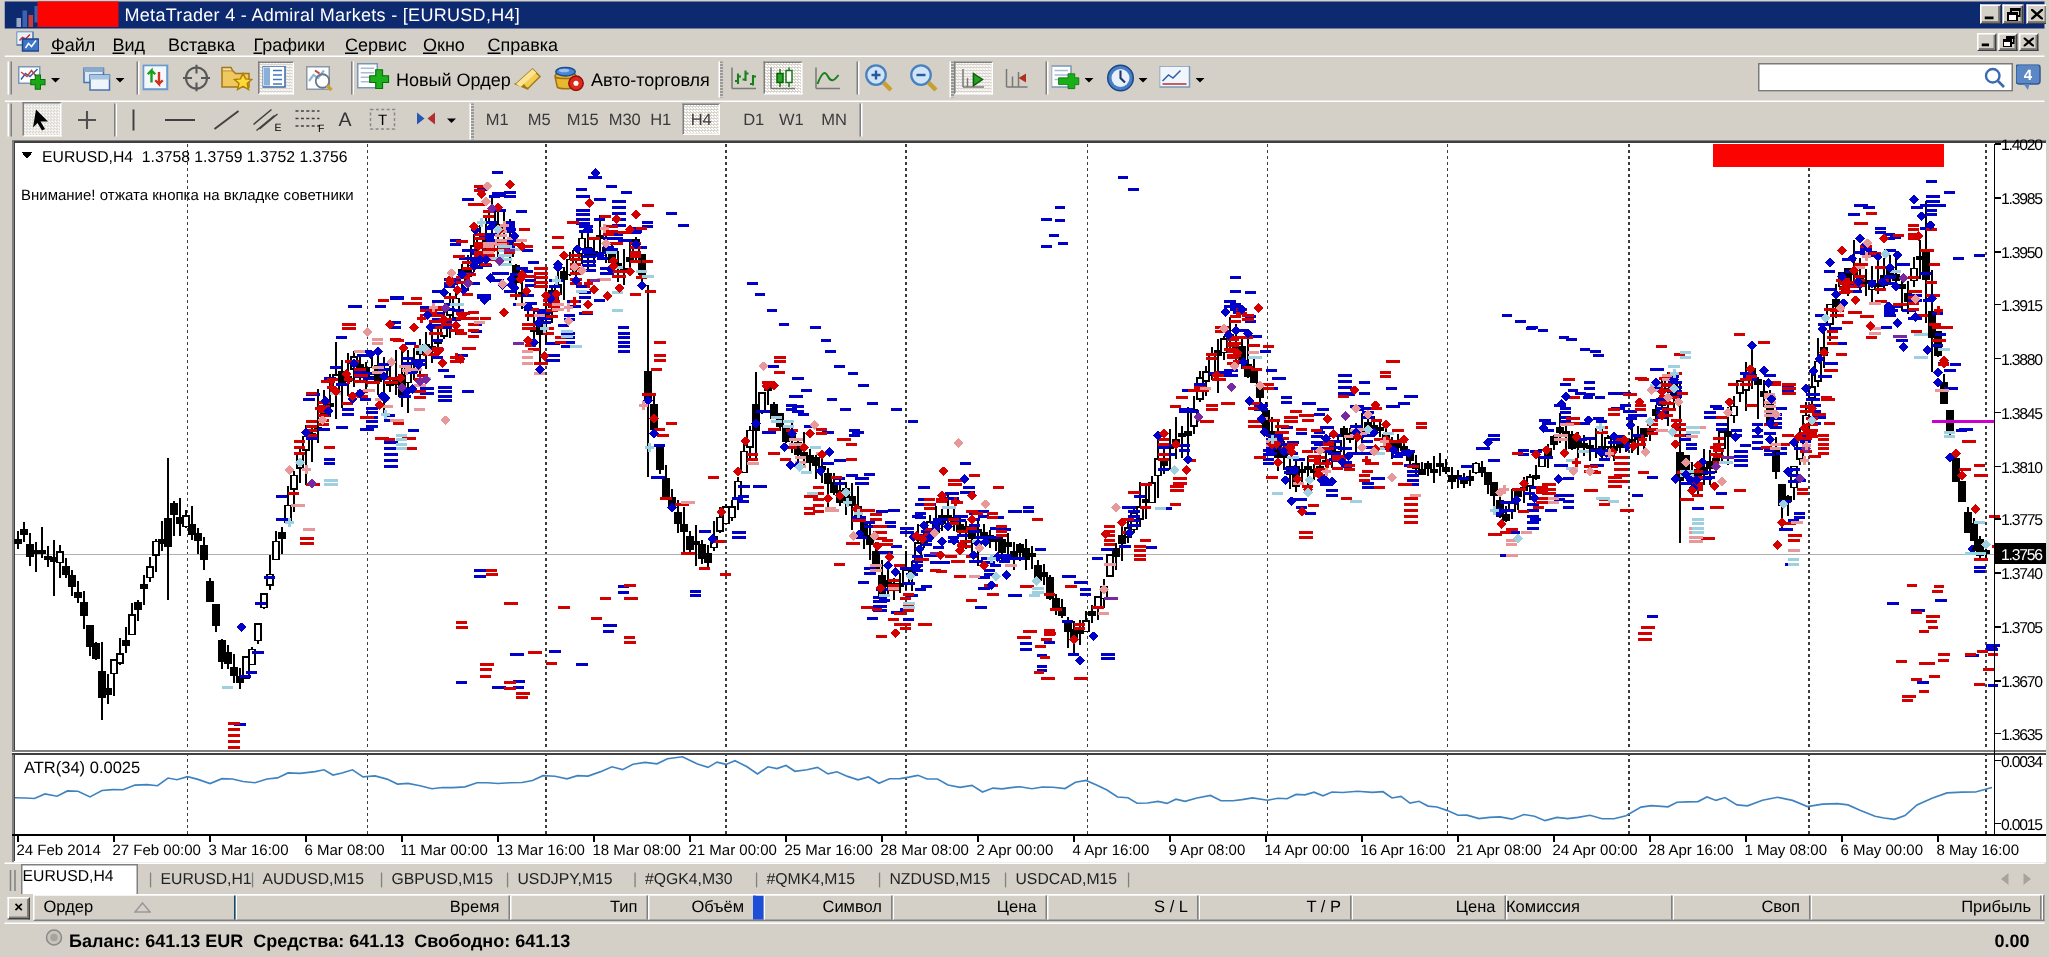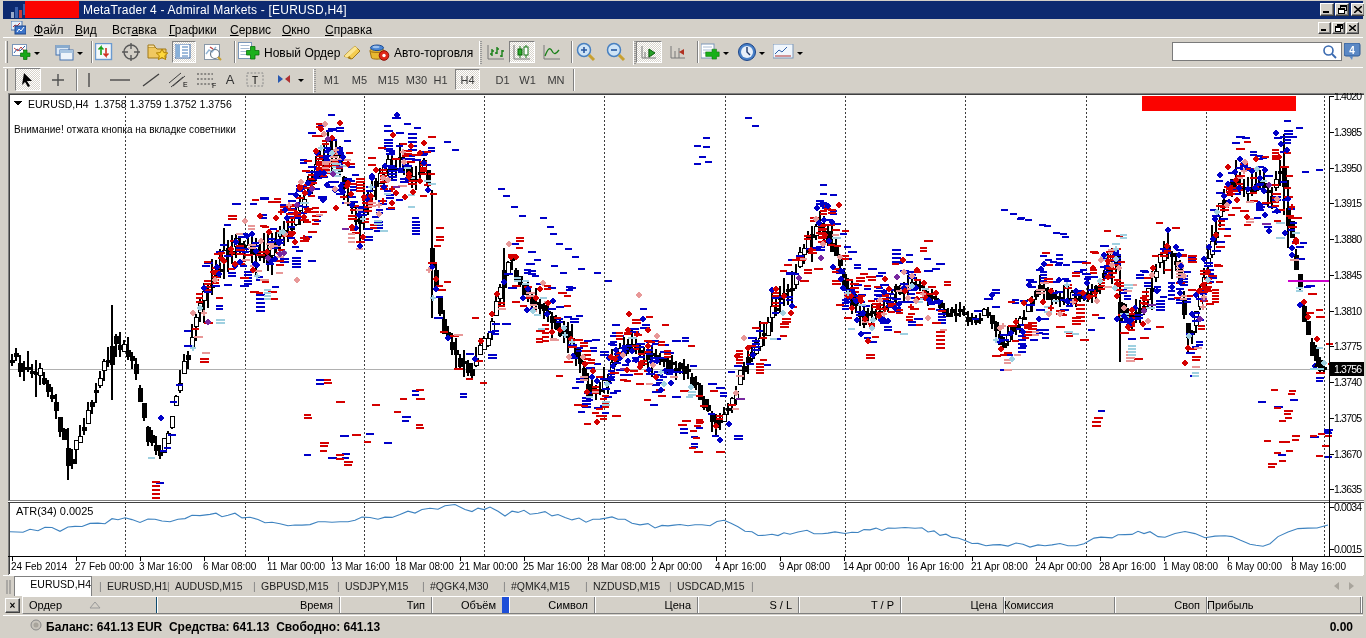--- a/index.html
+++ b/index.html
@@ -414,21 +414,21 @@
       <text x="1163" y="570" font-family="Liberation Sans" font-size="10" fill="#000">1 May 08:00</text>
       <text x="1227" y="570" font-family="Liberation Sans" font-size="10" fill="#000">6 May 00:00</text>
       <text x="1291" y="570" font-family="Liberation Sans" font-size="10" fill="#000">8 May 16:00</text>
     </svg></div>
 <div class="abs" style="left:0;top:0;width:3px;height:638px;background:#d4d0c8"></div>
 <div class="abs" style="left:1364px;top:0;width:2px;height:638px;background:#d4d0c8"></div>
 <div class="abs" style="left:3px;top:575px;width:1360px;height:21px;background:#d4d0c8;border-top:1px solid #fff">
     <div class="abs" style="left:2px;top:2px;width:8px;height:18px"><svg width="8" height="18" viewBox="0 0 8 18">
         <path d="M2 2v14M5 2v14" stroke="#808080"></path>
       </svg></div>
-    <div class="abs" style="left:11px;top:0;width:78px;height:20px;background:#fff;border:1px solid #808080;border-bottom:none;text-align:right;padding-top:1px;font-size:10.5px">EURUSD,H4</div>
+    <div class="abs" style="left:11px;top:0;width:78px;height:20px;background:#fff;border:1px solid #808080;border-bottom:none;text-align:left;padding-top:1px;font-size:10.5px">EURUSD,H4</div>
     <div class="abs" style="left:96px;top:4px;color:#808080;font-size:10.5px">|</div>
     <div class="abs" style="left:104px;top:4px;color:#222;font-size:10.5px">EURUSD,H1</div>
     <div class="abs" style="left:164px;top:4px;color:#808080;font-size:10.5px">|</div>
     <div class="abs" style="left:172px;top:4px;color:#222;font-size:10.5px">AUDUSD,M15</div>
     <div class="abs" style="left:250px;top:4px;color:#808080;font-size:10.5px">|</div>
     <div class="abs" style="left:258px;top:4px;color:#222;font-size:10.5px">GBPUSD,M15</div>
     <div class="abs" style="left:334px;top:4px;color:#808080;font-size:10.5px">|</div>
     <div class="abs" style="left:342px;top:4px;color:#222;font-size:10.5px">USDJPY,M15</div>
     <div class="abs" style="left:419px;top:4px;color:#808080;font-size:10.5px">|</div>
     <div class="abs" style="left:427px;top:4px;color:#222;font-size:10.5px">#QGK4,M30</div>
@@ -451,21 +451,21 @@
       <div class="abs" style="left:134px;top:0;width:183px;height:16px;border-right:1px solid #808080;box-shadow:1px 0 0 #fff;text-align:right;padding-right:6px;line-height:16px;color:#000">Время</div>
       <div class="abs" style="left:317px;top:0;width:92px;height:16px;border-right:1px solid #808080;box-shadow:1px 0 0 #fff;text-align:right;padding-right:6px;line-height:16px;color:#000">Тип</div>
       <div class="abs" style="left:409px;top:0;width:77px;height:16px;border-right:7px solid #1d4ed8;box-shadow:1px 0 0 #fff;text-align:right;padding-right:6px;line-height:16px;color:#000">Объём</div>
       <div class="abs" style="left:480px;top:0;width:92px;height:16px;border-right:1px solid #808080;box-shadow:1px 0 0 #fff;text-align:right;padding-right:6px;line-height:16px;color:#000">Символ</div>
       <div class="abs" style="left:572px;top:0;width:103px;height:16px;border-right:1px solid #808080;box-shadow:1px 0 0 #fff;text-align:right;padding-right:6px;line-height:16px;color:#000">Цена</div>
       <div class="abs" style="left:675px;top:0;width:101px;height:16px;border-right:1px solid #808080;box-shadow:1px 0 0 #fff;text-align:right;padding-right:6px;line-height:16px;color:#000">S / L</div>
       <div class="abs" style="left:776px;top:0;width:102px;height:16px;border-right:1px solid #808080;box-shadow:1px 0 0 #fff;text-align:right;padding-right:6px;line-height:16px;color:#000">T / P</div>
       <div class="abs" style="left:878px;top:0;width:103px;height:16px;border-right:1px solid #808080;box-shadow:1px 0 0 #fff;text-align:right;padding-right:6px;line-height:16px;color:#000">Цена</div>
       <div class="abs" style="left:981px;top:0;width:111px;height:16px;border-right:1px solid #808080;box-shadow:1px 0 0 #fff;padding-right:6px;line-height:16px;color:#000">Комиссия</div>
       <div class="abs" style="left:1092px;top:0;width:92px;height:16px;border-right:1px solid #808080;box-shadow:1px 0 0 #fff;text-align:right;padding-right:6px;line-height:16px;color:#000">Своп</div>
-      <div class="abs" style="left:1184px;top:0;width:154px;height:16px;border-right:1px solid #808080;box-shadow:1px 0 0 #fff;padding-right:6px;line-height:16px;color:#000">Прибыль</div>
+      <div class="abs" style="left:1184px;top:0;width:154px;height:16px;border-right:1px solid #808080;box-shadow:1px 0 0 #fff;text-align:right;padding-right:6px;line-height:16px;color:#000">Прибыль</div>
       <div class="abs" style="left:66px;top:3px"><svg width="12" height="10" viewBox="0 0 12 10">
           <path d="M1 8l5-6 5 6z" fill="none" stroke="#999"></path>
         </svg></div>
     </div>
   </div>
 <div class="abs" style="left:3px;top:615px;width:1360px;height:20px;background:#d4d0c8;border-top:1px solid #fff">
     <div class="abs" style="left:27px;top:3px"><svg width="12" height="12" viewBox="0 0 12 12">
         <circle cx="6" cy="6" r="5" fill="#c8c4bc" stroke="#888"></circle>
         <circle cx="6" cy="6" r="2.5" fill="#a8a49c"></circle>
       </svg></div>

